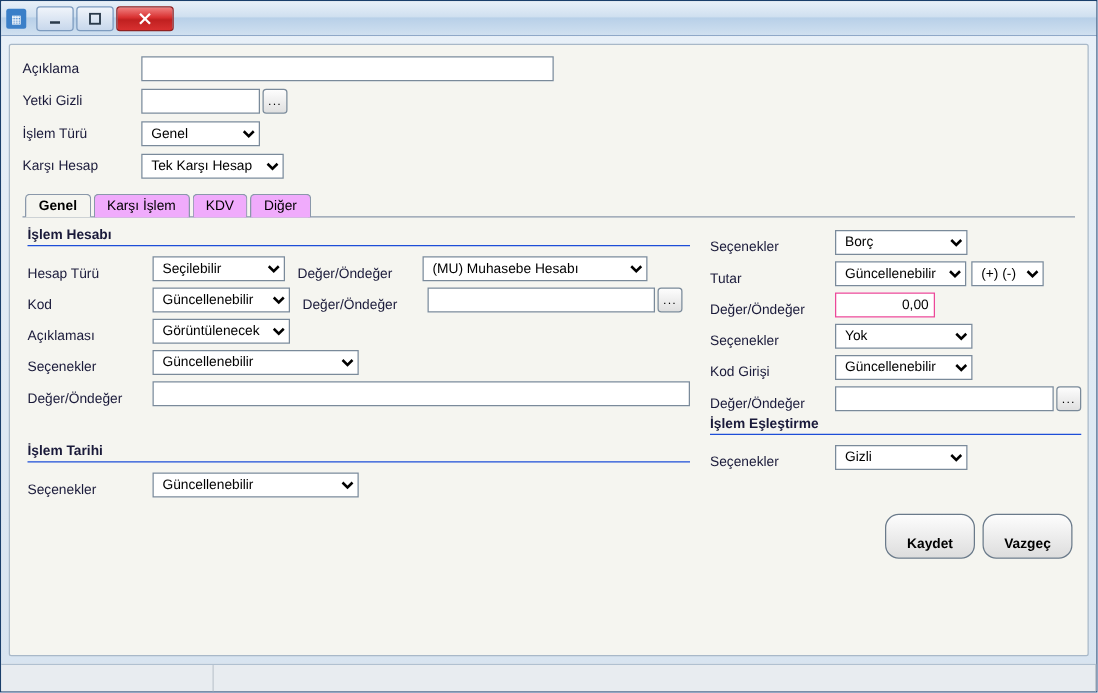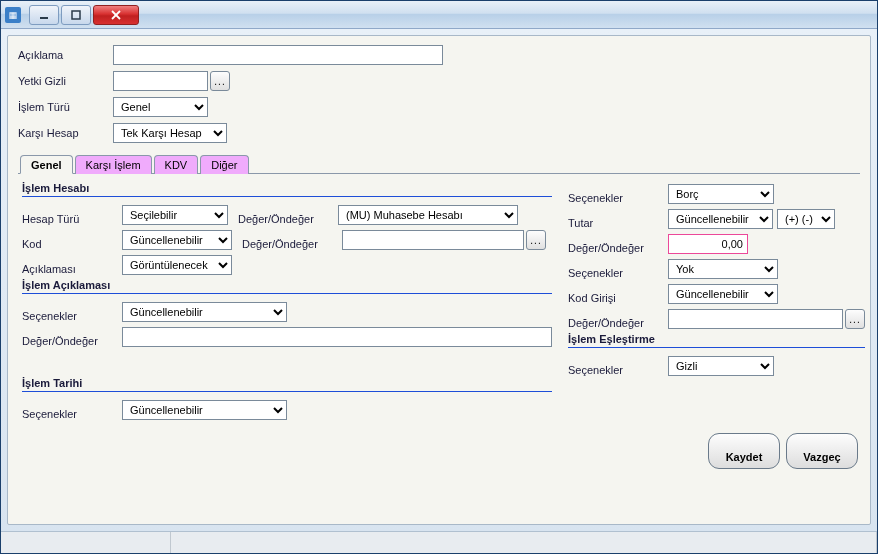--- a/index.html
+++ b/index.html
@@ -131,21 +131,20 @@
                 <select class="select w110"><option>Güncellenebilir</option></select>
                 <div class="inner-label2">Değer/Öndeğer</div>
                 <input class="text-input" style="width: 182px;">
                 <button class="lookup-btn">...</button>
               </div>
               <div class="inner-row">
                 <div class="inner-label">Açıklaması</div>
                 <select class="select w110"><option>Görüntülenecek</option></select>
               </div>
 
-              <div class="section-header">İşlem Açıklaması</div>
               <div class="inner-row">
                 <div class="inner-label">Seçenekler</div>
                 <select class="select w165"><option>Güncellenebilir</option></select>
               </div>
               <div class="inner-row">
                 <div class="inner-label">Değer/Öndeğer</div>
                 <input class="text-input full" style="">
               </div>
 
               <div class="section-header" style="margin-top:30px">İşlem Tarihi</div>

